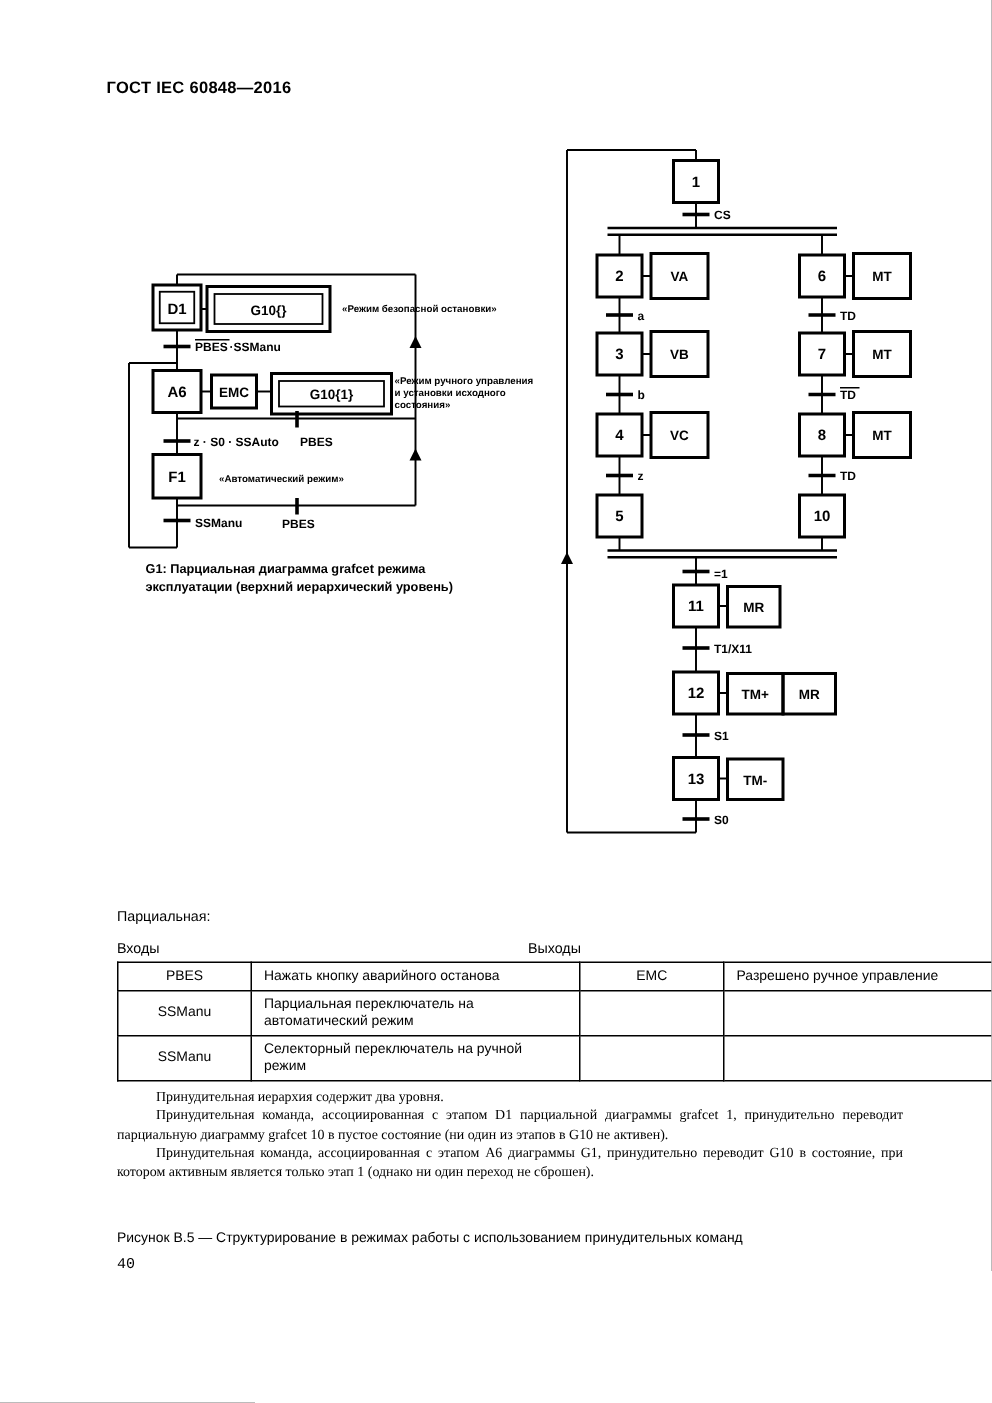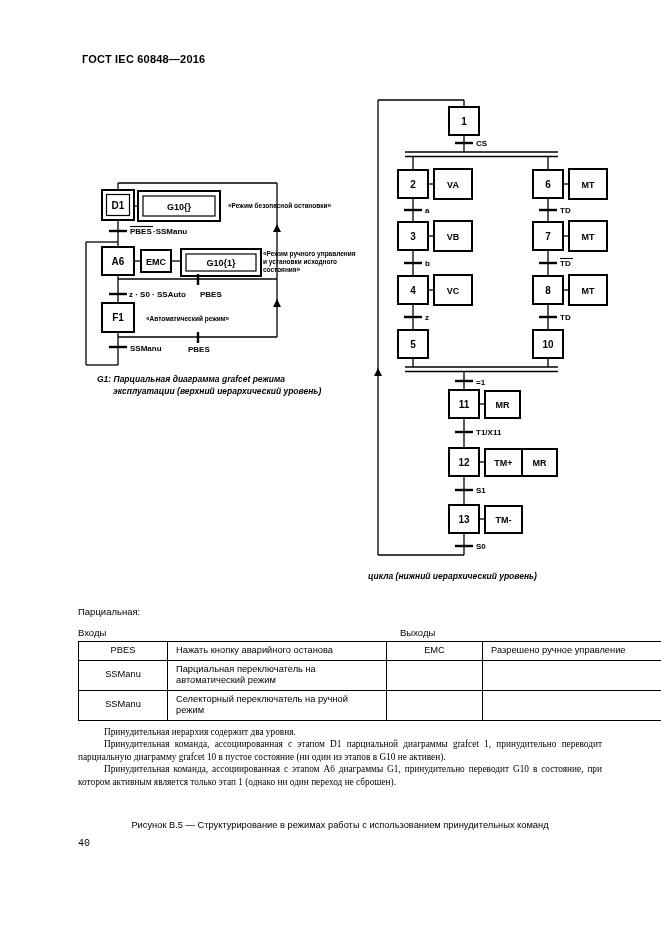--- a/index.html
+++ b/index.html
@@ -1,46 +1,46 @@
 <!DOCTYPE html>
 <html><head>
 <meta charset="utf-8">
 <style>
   html,body{margin:0;padding:0;background:#888;}
   .page{
     position:relative;width:661px;height:935px;background:#fff;margin:0 auto;
     font-family:"Liberation Sans",sans-serif;color:#000;overflow:hidden;
   }
   .abs{position:absolute;}
-  .hdr{left:82px;top:53px;font-size:11px;font-weight:bold;letter-spacing:.2px;}
+  .hdr{left:71px;top:53px;font-size:11px;font-weight:bold;letter-spacing:.2px;}
   svg{position:absolute;left:0;top:0;}
   svg text{font-family:"Liberation Sans",sans-serif;fill:#000;}
   .st{font-size:10px;font-weight:bold;text-anchor:middle;}
   .ac{font-size:9px;font-weight:bold;text-anchor:middle;}
   .tr{font-size:8px;font-weight:bold;}
   .cm{font-size:6.5px;font-weight:bold;}
   .shape{fill:none;stroke:#000;}
   .bx{stroke-width:2;}
   .bxi{stroke-width:1.2;}
   .ln{stroke-width:1.3;}
   .tk{stroke-width:2.4;}
   .dl{stroke-width:1.6;}
   .ov{stroke-width:1.1;}
   .arrow{fill:#000;stroke:none;}
-  .gcap{font-size:8.5px;font-weight:bold;line-height:12px;font-style:italic;}
+  .gcap{font-size:8.5px;font-weight:bold;line-height:12px;}
   .legend-title{left:78px;top:606px;font-size:9.5px;}
   .io-in{left:78px;top:627px;font-size:9.5px;}
-  .io-out{left:352px;top:627px;font-size:9.5px;margin-left:48px;}
+  .io-out{left:352px;top:627px;font-size:9.5px;}
   table.lg{position:absolute;left:78px;top:641px;border-collapse:collapse;table-layout:fixed;width:523px;}
   table.lg td{border:1px solid #000;font-size:9.3px;line-height:11.5px;padding:3px 8px;vertical-align:middle;}
   td.code{text-align:center;padding:3px 2px;}
   .c1{width:72px;}.c2{width:202px;}.c3{width:79px;}.c4{width:170px;}
   .paras{left:78px;top:726px;width:524px;font-size:9.3px;line-height:12.4px;text-align:justify;font-family:Liberation Serif, serif;}
   .paras p{margin:0;text-indent:26px;}
-  .figcap{left:78px;top:820px;width:524px;text-align:center;font-size:9.3px;}
+  .figcap{left:78px;top:820px;width:524px;font-size:9.3px;}
   .pagenum{left:78px;top:838px;font-size:10px;font-family:Liberation Mono, monospace;}
 </style>
 </head>
 <body>
 
 <div class="page">
 
   <div class="abs hdr">ГОСТ IEC 60848—2016</div>
 
   <svg width="661" height="935" viewBox="0 0 661 935">
@@ -226,25 +226,24 @@
       <text class="st" x="464" y="522.5">13</text>
       <rect class="shape bx" x="485" y="506" width="37" height="27"></rect>
       <text class="ac" x="503.5" y="523">TM-</text>
       <line class="shape tk" x1="455" y1="546" x2="473" y2="546"></line>
       <text class="tr" x="476" y="549">S0</text>
     </g>
   </svg>
 
   <div class="abs gcap" style="left:97px;top:373px;">
     <div>G1: Парциальная диаграмма grafcet режима</div>
-    <div style="margin-left:16px;">эксплуатации (верхний иерархический уровень)</div>
+    <div style="">эксплуатации (верхний иерархический уровень)</div>
   </div>
 
   <div class="abs gcap" style="left:345px;top:570px;">
-    <div style="margin-left:23px;">цикла (нижний иерархический уровень)</div>
   </div>
 
   <div class="abs legend-title">Парциальная:</div>
   <div class="abs io-in">Входы</div>
   <div class="abs io-out">Выходы</div>
 
   <table class="lg">
     <tbody>
         <tr>
       <td class="code c1">PBES</td>

